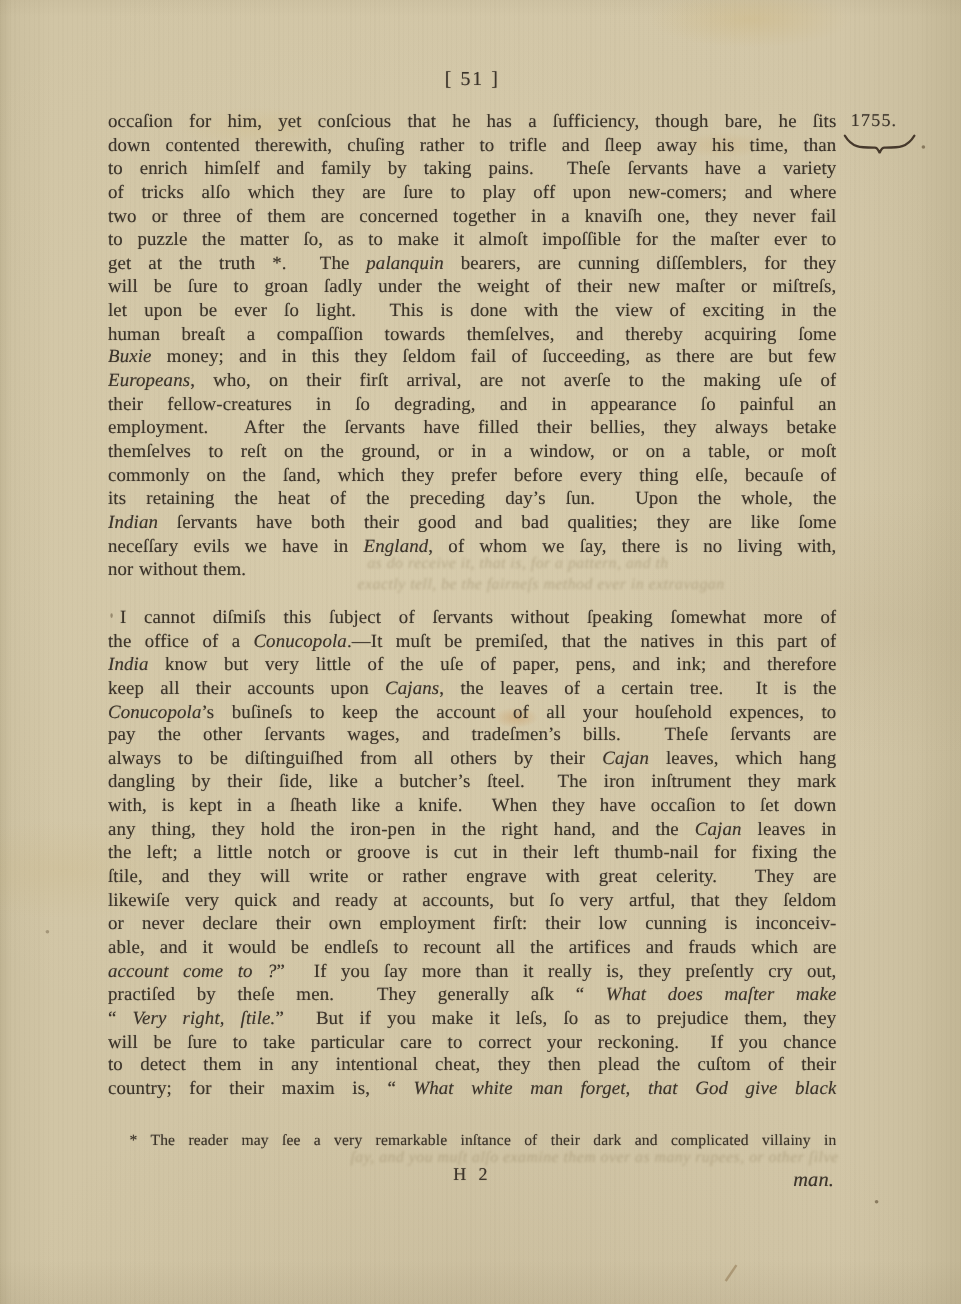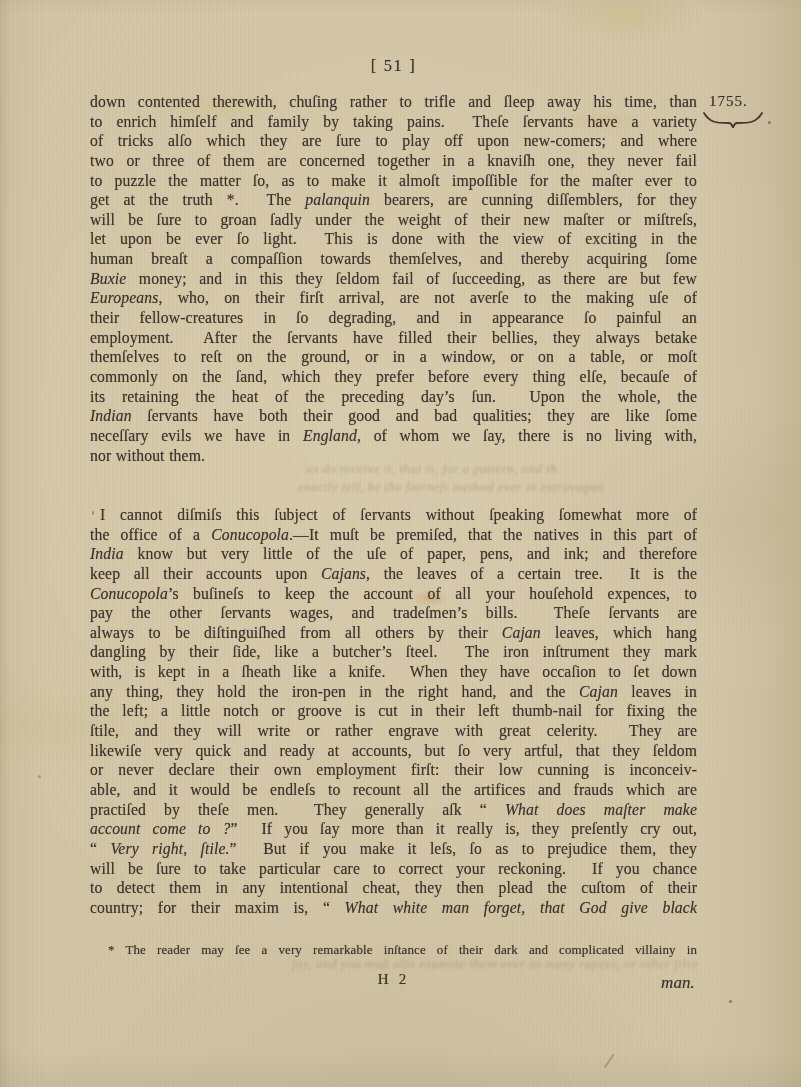--- a/index.html
+++ b/index.html
@@ -67,20 +67,21 @@
   <div class="ghost g3">ſay, and you muſt alſo examine them over as many rupees, or other ſilve</div>
 
   <div class="folio txt">[ 51 ]</div>
 
   <div class="year txt">1755.</div>
   <svg class="brace" width="64" height="18" viewBox="0 0 64 18">
     <path d="M3,3 C9,13 16,13 27,13 L28,13 C30.5,13 31.5,16.5 32,17.5 C32.5,16.5 33.5,13 36,13 L37,13 C48,13 55,13 61,3" fill="none" stroke="#46392c" stroke-width="1.8" stroke-linecap="round"></path>
   </svg>
 
   <div class="para p1 txt">
+      <div class="line"><span>occaſion for him, yet conſcious that he has a ſufficiency, though bare, he ſits</span></div>
       <div class="line"><span>down contented therewith, chuſing rather to trifle and ſleep away his time, than</span></div>
       <div class="line"><span>to enrich himſelf and family by taking pains.  Theſe ſervants have a variety</span></div>
       <div class="line"><span>of tricks alſo which they are ſure to play off upon new-comers; and where</span></div>
       <div class="line"><span>two or three of them are concerned together in a knaviſh one, they never fail</span></div>
       <div class="line"><span>to puzzle the matter ſo, as to make it almoſt impoſſible for the maſter ever to</span></div>
       <div class="line"><span>get at the truth *.  The </span><span class="it">palanquin</span><span> bearers, are cunning diſſemblers, for they</span></div>
       <div class="line"><span>will be ſure to groan ſadly under the weight of their new maſter or miſtreſs,</span></div>
       <div class="line"><span>let upon be ever ſo light.  This is done with the view of exciting in the</span></div>
       <div class="line"><span>human breaſt a compaſſion towards themſelves, and thereby acquiring ſome</span></div>
       <div class="line"><span class="it">Buxie</span><span> money; and in this they ſeldom fail of ſucceeding, as there are but few</span></div>
@@ -103,22 +104,22 @@
       <div class="line"><span>pay the other ſervants wages, and tradeſmen’s bills.  Theſe ſervants are</span></div>
       <div class="line"><span>always to be diſtinguiſhed from all others by their </span><span class="it">Cajan</span><span> leaves, which hang</span></div>
       <div class="line"><span>dangling by their ſide, like a butcher’s ſteel.  The iron inſtrument they mark</span></div>
       <div class="line"><span>with, is kept in a ſheath like a knife.  When they have occaſion to ſet down</span></div>
       <div class="line"><span>any thing, they hold the iron-pen in the right hand, and the </span><span class="it">Cajan</span><span> leaves in</span></div>
       <div class="line"><span>the left; a little notch or groove is cut in their left thumb-nail for fixing the</span></div>
       <div class="line"><span>ſtile, and they will write or rather engrave with great celerity.  They are</span></div>
       <div class="line"><span>likewiſe very quick and ready at accounts, but ſo very artful, that they ſeldom</span></div>
       <div class="line"><span>or never declare their own employment firſt: their low cunning is inconceiv-</span></div>
       <div class="line"><span>able, and it would be endleſs to recount all the artifices and frauds which are</span></div>
+      <div class="line"><span class="it">account come to ?</span><span>”  If you ſay more than it really is, they preſently cry out,</span></div>
       <div class="line"><span>practiſed by theſe men.  They generally aſk “ </span><span class="it">What does maſter make</span></div>
-      <div class="line"><span class="it">account come to ?</span><span>”  If you ſay more than it really is, they preſently cry out,</span></div>
       <div class="line"><span>“ </span><span class="it">Very right, ſtile.</span><span>”  But if you make it leſs, ſo as to prejudice them, they</span></div>
       <div class="line"><span>will be ſure to take particular care to correct your reckoning.  If you chance</span></div>
       <div class="line"><span>to detect them in any intentional cheat, they then plead the cuſtom of their</span></div>
       <div class="line"><span>country; for their maxim is, “ </span><span class="it">What white man forget, that God give black</span></div>
     </div>
   <div class="para fn txt">
       <div class="line" style="text-indent: 18px;"><span>* The reader may ſee a very remarkable inſtance of their dark and complicated villainy in</span></div>
     </div>
 
   <div class="sigline txt">

